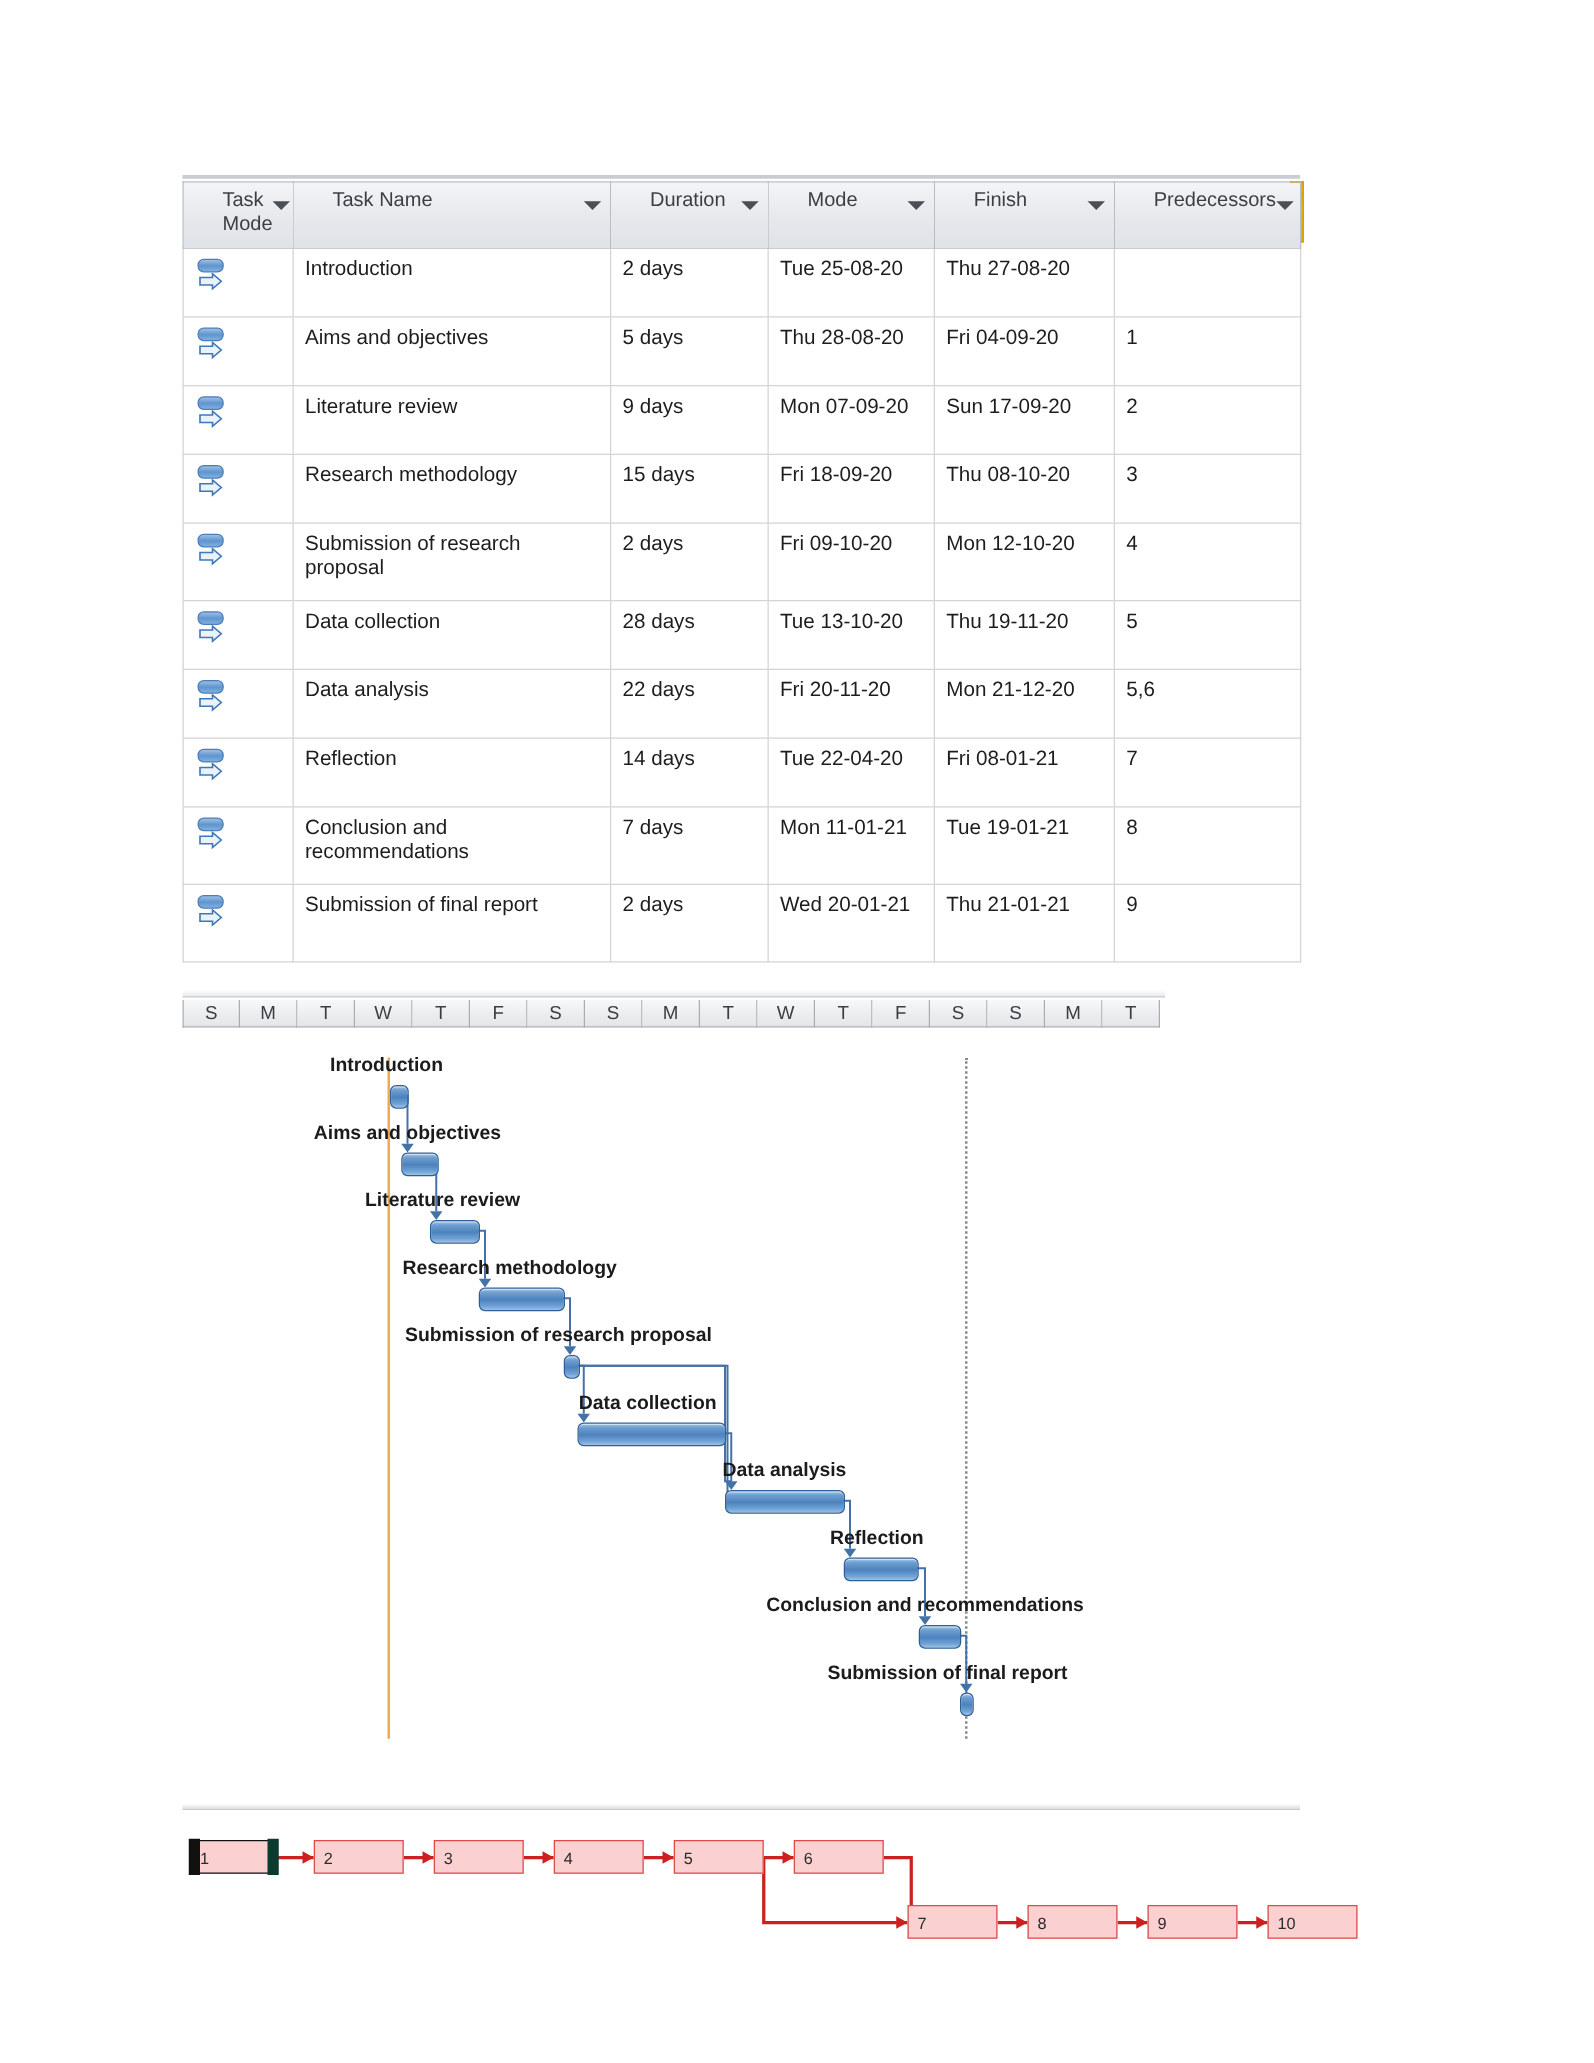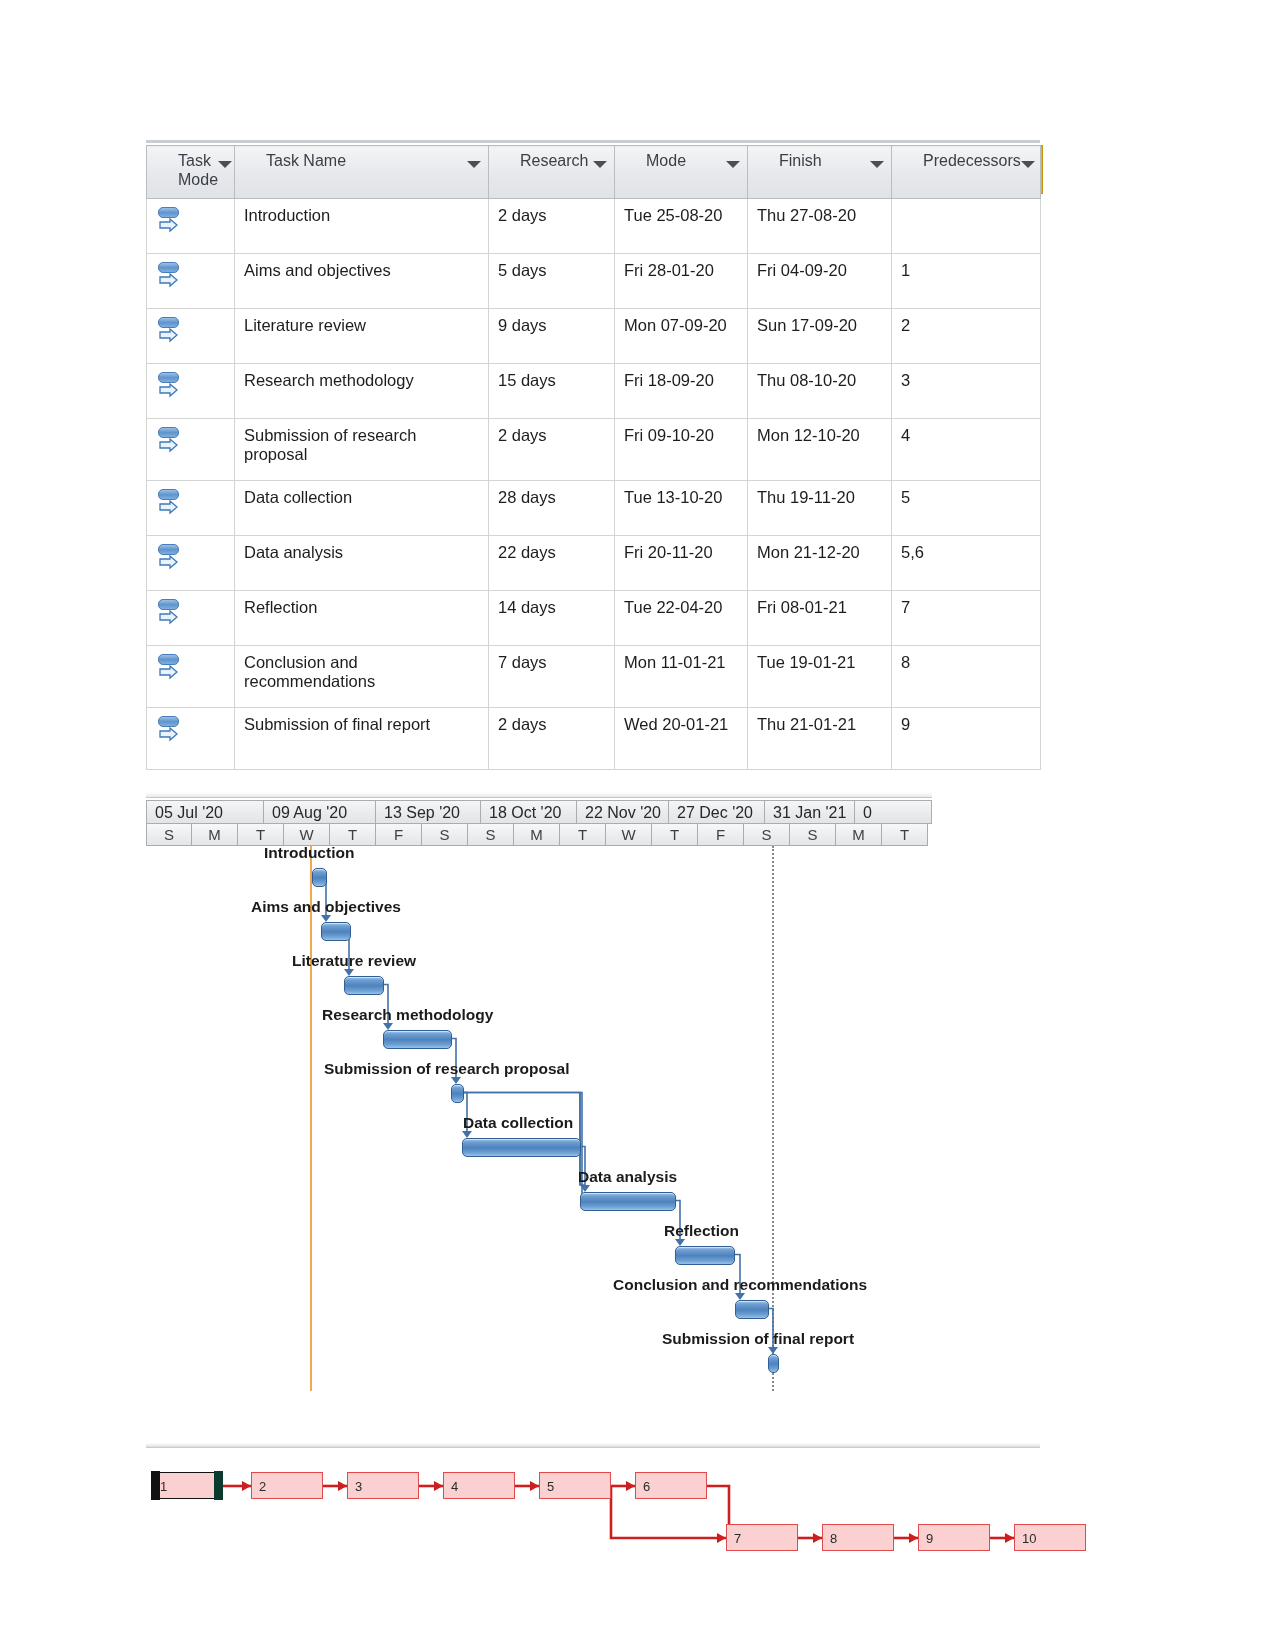--- a/index.html
+++ b/index.html
@@ -106,21 +106,21 @@
           </div>
         </th>
         <th>
           <div class="hdr-wrap">
             <span class="hdr-txt">Task Name</span>
             <span class="caret"></span>
           </div>
         </th>
         <th>
           <div class="hdr-wrap">
-            <span class="hdr-txt">Research</span>
+            <span class="hdr-txt">Duration</span>
             <span class="caret"></span>
           </div>
         </th>
         <th>
           <div class="hdr-wrap">
             <span class="hdr-txt">Mode</span>
             <span class="caret"></span>
           </div>
         </th>
         <th>
@@ -157,21 +157,21 @@
           <td class="cell-mode">
             <div class="tm-icon">
               <div class="bar"></div>
               <svg class="arr" width="20" height="16" viewBox="0 0 20 16">
                 <path d="M1 4 H11 V1 L18 7 L11 13 V10 H1 Z" fill="#eaf2fb" stroke="#3f78b8" stroke-width="1.3"></path>
               </svg>
             </div>
           </td>
           <td class="cell-name">Aims and objectives</td>
           <td>5 days</td>
-          <td>Fri 28-01-20</td>
+          <td>Thu 28-08-20</td>
           <td>Fri 04-09-20</td>
           <td>1</td>
         </tr>
         <tr>
           <td class="cell-mode">
             <div class="tm-icon">
               <div class="bar"></div>
               <svg class="arr" width="20" height="16" viewBox="0 0 20 16">
                 <path d="M1 4 H11 V1 L18 7 L11 13 V10 H1 Z" fill="#eaf2fb" stroke="#3f78b8" stroke-width="1.3"></path>
               </svg>
@@ -287,30 +287,20 @@
           <td>Wed 20-01-21</td>
           <td>Thu 21-01-21</td>
           <td>9</td>
         </tr>
       </tbody>
   </table>
 </div>
 
 <div class="tsWrap">
   <div class="ts-top-rule"></div>
-  <div class="ts-row ts-major" id="ts-major">
-      <div class="tsc" style="width: 118px;">05 Jul '20</div>
-      <div class="tsc" style="width: 112px;">09 Aug '20</div>
-      <div class="tsc" style="width: 105px;">13 Sep '20</div>
-      <div class="tsc" style="width: 96px;">18 Oct '20</div>
-      <div class="tsc" style="width: 92px;">22 Nov '20</div>
-      <div class="tsc" style="width: 96px;">27 Dec '20</div>
-      <div class="tsc" style="width: 90px;">31 Jan '21</div>
-      <div class="tsc" style="width: 77px;">0</div>
-    </div>
   <div class="ts-row ts-minor" id="ts-minor">
       <div class="tsm" style="width: 46px;">S</div>
       <div class="tsm" style="width: 46px;">M</div>
       <div class="tsm" style="width: 46px;">T</div>
       <div class="tsm" style="width: 46px;">W</div>
       <div class="tsm" style="width: 46px;">T</div>
       <div class="tsm" style="width: 46px;">F</div>
       <div class="tsm" style="width: 46px;">S</div>
       <div class="tsm" style="width: 46px;">S</div>
       <div class="tsm" style="width: 46px;">M</div>

